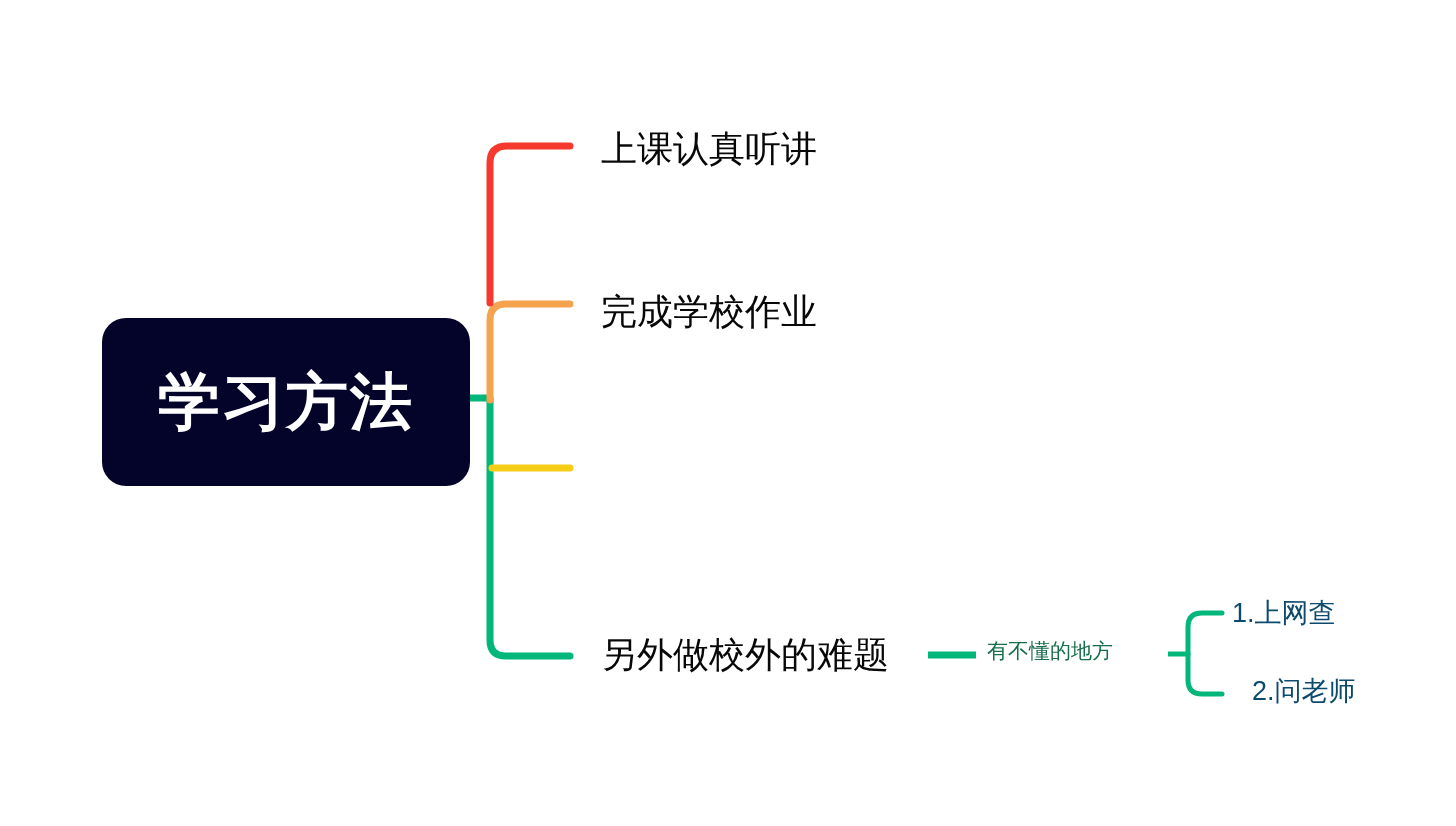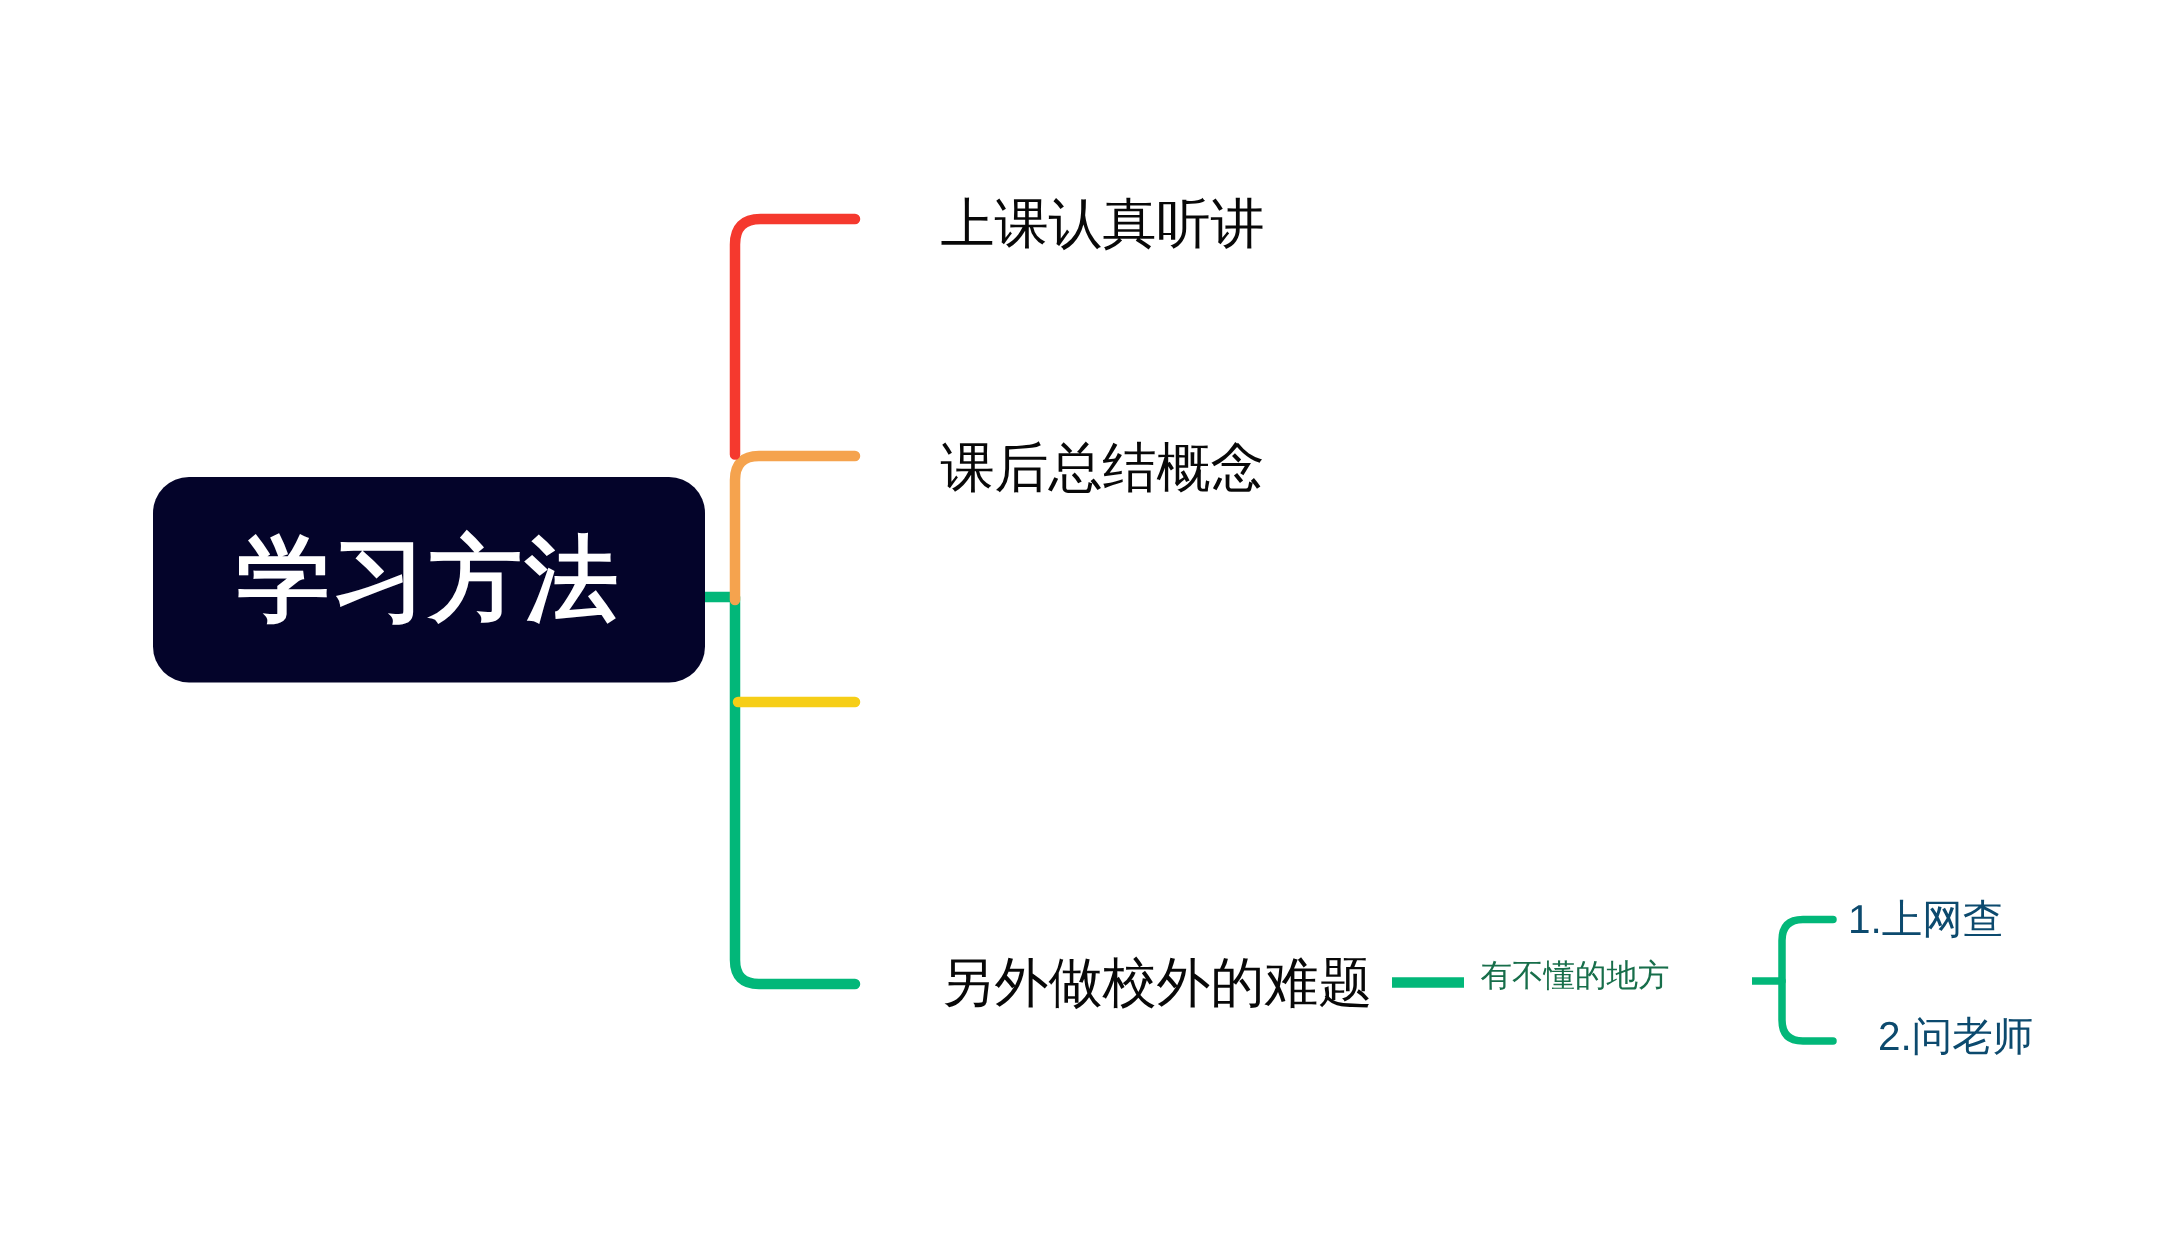--- a/index.html
+++ b/index.html
@@ -29,21 +29,21 @@
     height: 826px;
     pointer-events: none;
   }
 
   
   .root-node {
     position: absolute;
     left: 102px;
     top: 318px;
     width: 368px;
-    height: 137px;
+    height: 168px;
     background: #04042a;
     border-radius: 24px;
     display: flex;
     align-items: center;
     justify-content: center;
     box-sizing: border-box;
   }
   .root-label {
     color: #ffffff;
     font-size: 62px;
@@ -54,21 +54,20 @@
   }
 
   
   .branch-label {
     position: absolute;
     font-size: 36px;
     color: #080808;
     white-space: nowrap;
     line-height: 1;
     font-weight: 400;
-    margin-left: 26px;
   }
   .branch-label.b0 { left: 601px; top: 131px; }
   .branch-label.b1 { left: 601px; top: 294px; }
   .branch-label.b2 { left: 601px; top: 450px; }
   .branch-label.b3 { left: 601px; top: 637px; }
 
   
   .sub-label {
     position: absolute;
     left: 987px;
@@ -114,21 +113,21 @@
     <path d="M 1188 654 L 1188 627 Q 1188 613 1202 613 L 1222 613" stroke="#02b779" stroke-width="5" fill="none" stroke-linecap="round" stroke-linejoin="round"></path>
 
     <path d="M 1188 654 L 1188 680 Q 1188 694 1202 694 L 1222 694" stroke="#02b779" stroke-width="5" fill="none" stroke-linecap="round" stroke-linejoin="round"></path>
   </svg>
 
   <div class="root-node">
     <span class="root-label">学习方法</span>
   </div>
 
   <div class="branch-label b0">上课认真听讲</div>
-  <div class="branch-label b1">课后总结概念</div>
+  <div class="branch-label b1">完成学校作业</div>
   <div class="branch-label b3">另外做校外的难题</div>
 
   <div class="sub-label">有不懂的地方</div>
 
   <div class="leaf-label l0">1.上网查</div>
   <div class="leaf-label l1">2.问老师</div>
 
 </div>
 
 </body></html>

